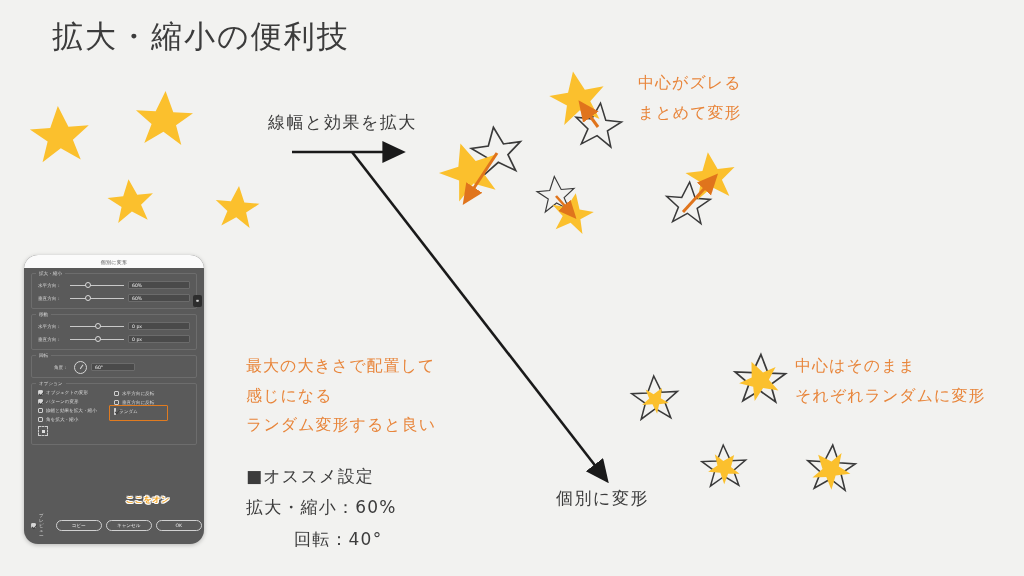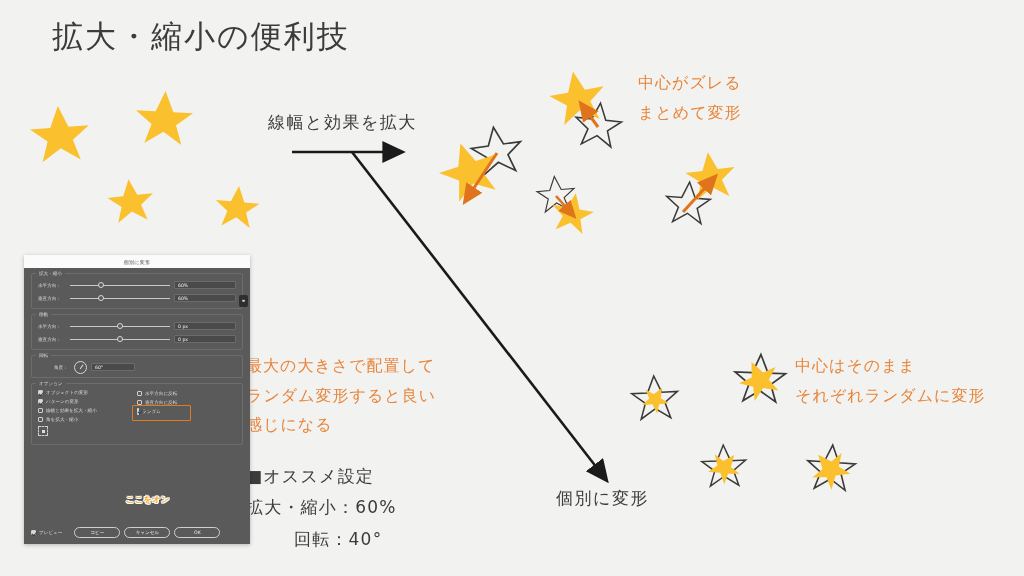--- a/index.html
+++ b/index.html
@@ -33,22 +33,22 @@
   .note-tr{left:638px;top:68px;font-size:16px;letter-spacing:1px;}
   .note-br{left:795px;top:351px;font-size:16px;letter-spacing:1px;}
   .note-mid{left:246px;top:351px;font-size:16px;letter-spacing:1px;}
   .rec{position:absolute;left:246px;top:461px;font-size:17px;letter-spacing:1.2px;color:#3c3c3c;
        font-family:"DejaVu Sans",sans-serif;white-space:nowrap;}
   .rec div{line-height:1.85;}
   .rec .indent{padding-left:48px;}
 
   
   #dialog{
-    position:absolute;left:24px;top:255px;width:226px;height:289px;
-    background:#5a5a5a;border-radius:0;overflow:hidden;
+    position:absolute;left:24px;top:255px;width:180px;height:289px;
+    background:#5a5a5a;border-radius:14px;overflow:hidden;
     box-shadow:0 1px 4px rgba(0,0,0,.25);
     font-family:"DejaVu Sans",sans-serif;
     color:#d9d9d9;
     font-size:4.6px;
   }
   #dialog .titlebar{
     height:13px;background:#fbfbfb;color:#4a4a4a;
     display:flex;align-items:center;justify-content:center;
     font-size:5px;letter-spacing:.3px;
   }
@@ -181,22 +181,22 @@
     <div>まとめて変形</div>
   </div>
 
   <div class="note note-br orange">
     <div>中心はそのまま</div>
     <div>それぞれランダムに変形</div>
   </div>
 
   <div class="note note-mid orange">
     <div>最大の大きさで配置して</div>
+    <div>感じになる</div>
     <div>ランダム変形すると良い</div>
-    <div>感じになる</div>
   </div>
 
   <div class="rec">
     <div>■オススメ設定</div>
     <div>拡大・縮小：60%</div>
     <div class="indent">回転：40°</div>
   </div>
 
   <div id="dialog">
 

